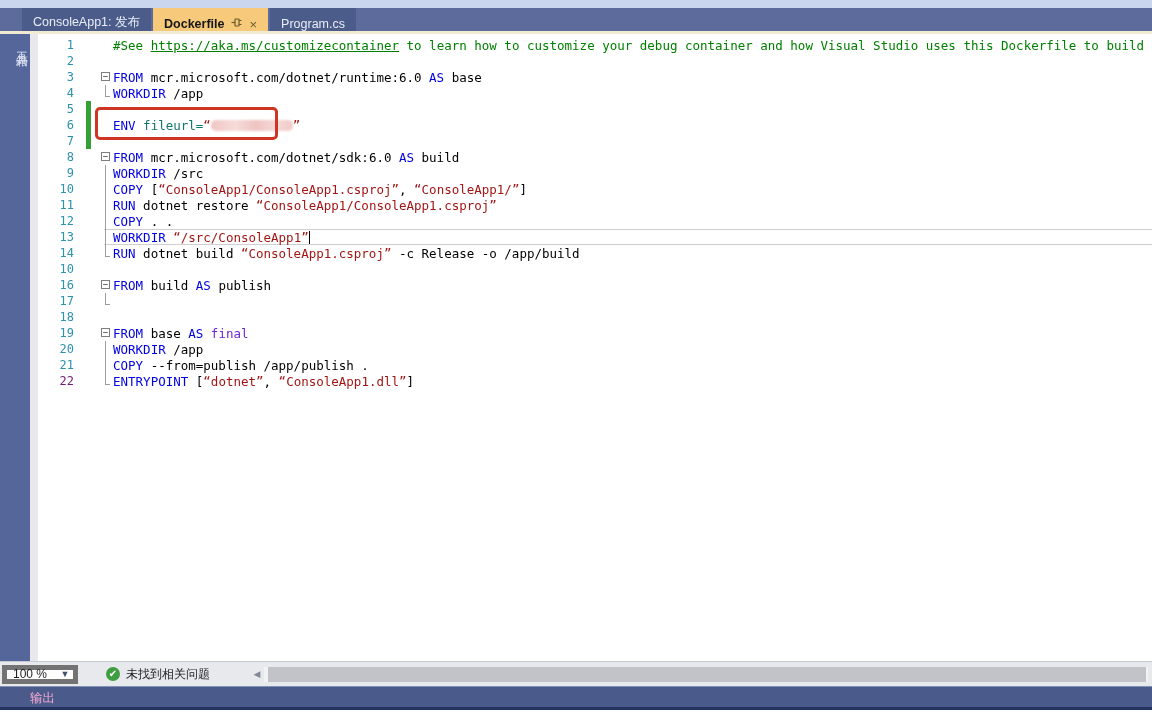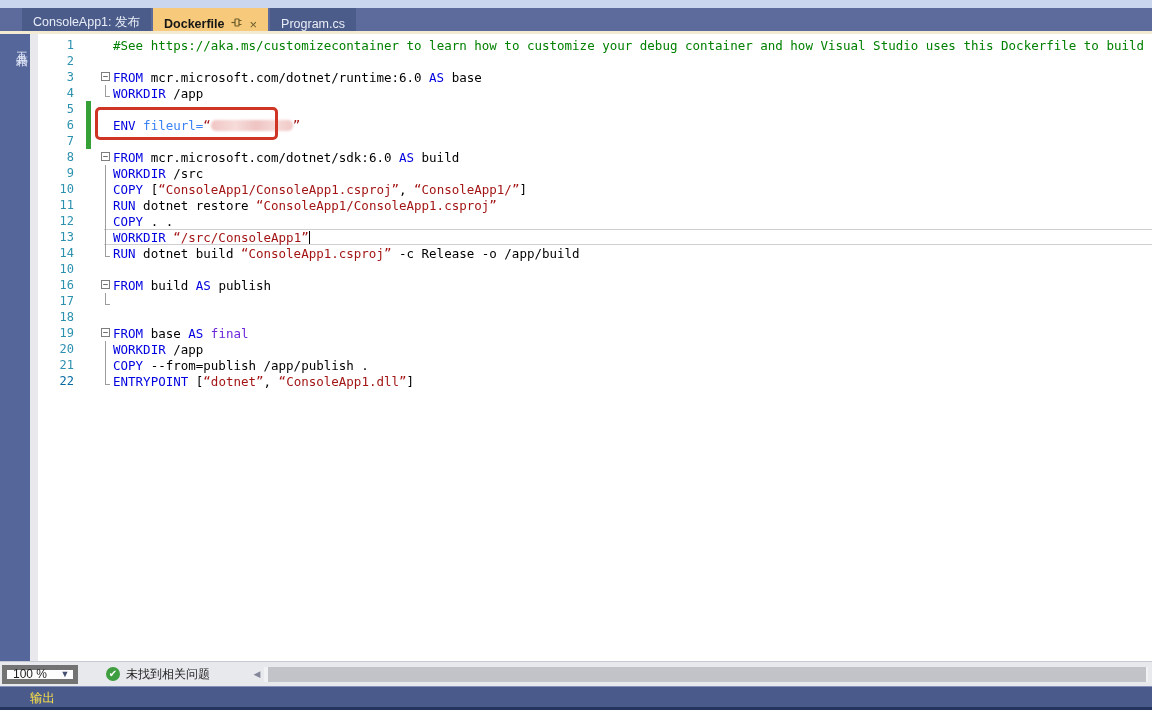--- a/index.html
+++ b/index.html
@@ -40,21 +40,21 @@
   .fold .minus {
     position:absolute; left:2px; top:3px; width:9px; height:9px;
     border:1px solid #7e7e7e; background:#fff; font-size:9px; line-height:7px;
     text-align:center; color:#3a3a3a; cursor:pointer;
   }
   .fold .vbar  { position:absolute; left:6px; top:0; bottom:0; width:1px; background:#9c9c9c; }
   .fold .corner{ position:absolute; left:6px; top:0; height:12px; width:5px;
                  border-left:1px solid #9c9c9c; border-bottom:1px solid #9c9c9c; }
   .code { white-space:pre; position:relative; }
   .tk {}  .ts {} .tc {} .tp { color:#000; }
-  .tl { }
+  .tl { text-decoration:underline; }
   .redacted {
     display:inline-block; width:82px; height:11px; vertical-align:-1px;
     background:linear-gradient(90deg,#f0c6c4,#f6dcda 30%,#eec4c2 55%,#f6dad8 80%,#efc8c6);
     border-radius:5px; filter:blur(1px);
   }
   .red-box {
     position:absolute; left:65px; top:-10px; width:183px; height:33px;
     border:3px solid #cf3524; border-radius:5px; pointer-events:none;
   }
   .cur-line { position:absolute; left:74px; right:0; top:0; bottom:0;
@@ -75,21 +75,21 @@
   .health-dot {
     width:14px; height:14px; border-radius:50%; background:#3f9e3f; color:#fff;
     font-size:10px; line-height:14px; text-align:center; flex:none;
   }
   .hscroll { flex:1; display:flex; align-items:center; margin-left:40px; height:17px; }
   .hs-arrow { width:14px; text-align:center; color:#85889a; font-size:9px; cursor:pointer; }
   .hs-track { flex:1; height:15px; background:#f1f2f4; position:relative; margin-right:4px; }
   .hs-thumb { position:absolute; left:4px; right:2px; top:0; height:15px; background:#c1c3c9; cursor:pointer; }
   
   .output-panel { height:24px; background:#4a5b8b; border-top:1px solid #8391b9; position:relative; }
-  .output-title { position:absolute; left:30px; bottom:3px; color:#fde047; font-size:12.5px; }
+  .output-title { position:absolute; left:30px; bottom:3px; color:#f9a8d4; font-size:12.5px; }
   .output-bottom-edge { position:absolute; left:0; right:0; bottom:0; height:3px; background:#24365f; }
 </style>
 </head>
 <body>
 
 <div class="app">
 
   <div class="top-band"></div>
 
   <div class="tab-strip" id="tabs">
@@ -151,21 +151,21 @@
           <div class="line">
             <span class="ln" style="color: rgb(43, 145, 175);">5</span>
             <span class="chg" style="background: rgb(53, 160, 53);"></span>
             <span class="fold"></span>
             <span class="code"></span>
           </div>
           <div class="line">
             <span class="ln" style="color: rgb(43, 145, 175);">6</span>
             <span class="chg" style="background: rgb(53, 160, 53);"></span>
             <span class="fold"></span>
-            <span class="code"><span class="tk" style="color: rgb(0, 0, 224);">ENV</span><span class="tp" style="color: #3b82f6;"> fileurl=</span><span class="ts" style="color: rgb(163, 21, 21);">“</span><span class="redacted"></span><span class="ts" style="color: rgb(163, 21, 21);">”</span></span>
+            <span class="code"><span class="tk" style="color: rgb(0, 0, 224);">ENV</span><span class="tp" style="color: #0f766e;"> fileurl=</span><span class="ts" style="color: rgb(163, 21, 21);">“</span><span class="redacted"></span><span class="ts" style="color: rgb(163, 21, 21);">”</span></span>
             <div class="red-box" style="border-color: rgb(207, 53, 36);"></div>
           </div>
           <div class="line">
             <span class="ln" style="color: rgb(43, 145, 175);">7</span>
             <span class="chg" style="background: rgb(53, 160, 53);"></span>
             <span class="fold"></span>
             <span class="code"></span>
           </div>
           <div class="line">
             <span class="ln" style="color: rgb(43, 145, 175);">8</span>
@@ -269,21 +269,21 @@
           </div>
           <div class="line">
             <span class="ln" style="color: rgb(43, 145, 175);">21</span>
             <span class="chg"></span>
             <span class="fold">
               <span class="vbar"></span>
             </span>
             <span class="code"><span class="tk" style="color: rgb(0, 0, 224);">COPY</span><span class="tp" style="color: rgb(0, 0, 0);"> --from=publish /app/publish .</span></span>
           </div>
           <div class="line">
-            <span class="ln" style="color: #0369a1;">22</span>
+            <span class="ln" style="color: #701a75;">22</span>
             <span class="chg"></span>
             <span class="fold">
               <span class="corner"></span>
             </span>
             <span class="code"><span class="tk" style="color: rgb(0, 0, 224);">ENTRYPOINT</span><span class="tp" style="color: rgb(0, 0, 0);"> [</span><span class="ts" style="color: rgb(163, 21, 21);">“dotnet”</span><span class="tp" style="color: rgb(0, 0, 0);">, </span><span class="ts" style="color: rgb(163, 21, 21);">“ConsoleApp1.dll”</span><span class="tp" style="color: rgb(0, 0, 0);">]</span></span>
           </div>
         </div>
     </div>
   </div>
 

